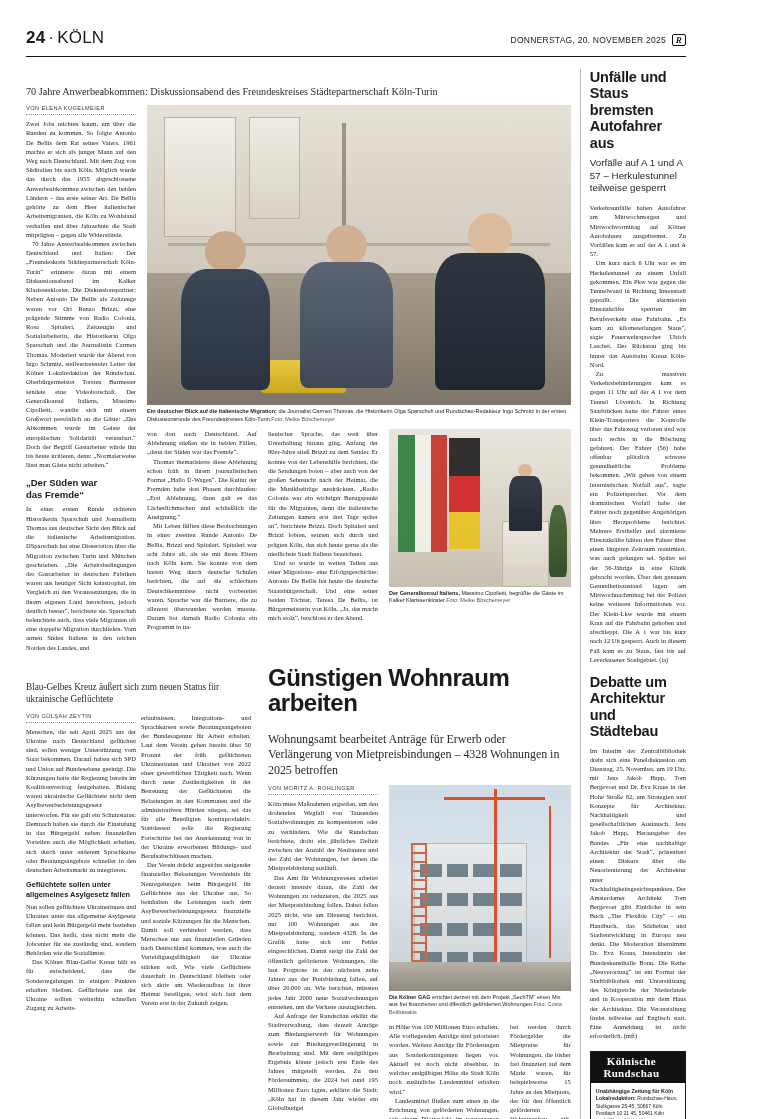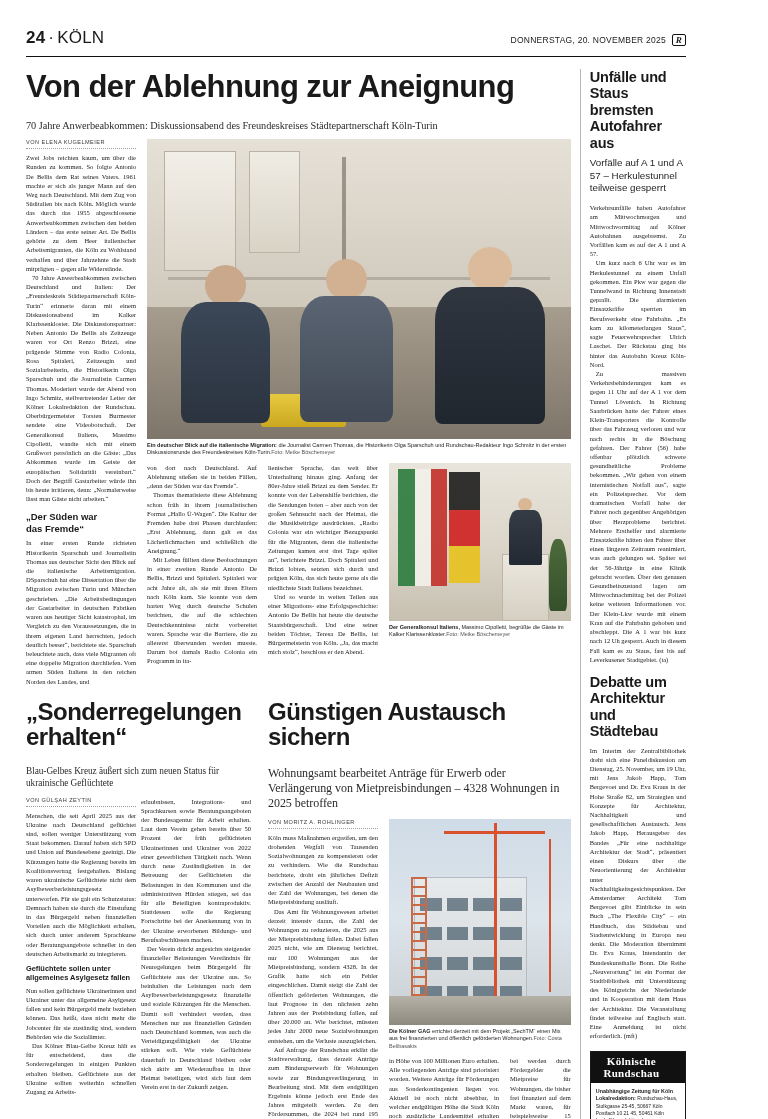--- a/index.html
+++ b/index.html
@@ -279,21 +279,20 @@
       <span class="logo-mark">R</span>
     </div>
   </div>
   <div class="rule-top"></div>
 
   <div class="content">
 
     <div class="main-zone">
 
       <div>
-        <h1 class="hl-xl">Von der Ablehnung zur Aneignung</h1>
         <div class="deck">70 Jahre Anwerbeabkommen: Diskussionsabend des Freundeskreises Städtepartnerschaft Köln-Turin</div>
 
         <div style="display:flex; gap:11px;">
 
           <div style="width:110px;">
             <div class="byline">VON ELENA KUGELMEIER</div>
             <p class="body">Zwei Jobs reichten kaum, um über die Runden zu kommen. So folgte Antonio De Bellis dem Rat seines Vaters. 1961 machte er sich als junger Mann auf den Weg nach Deutschland. Mit dem Zug von Süditalien bis nach Köln. Möglich wurde das durch das 1955 abgeschlossene Anwerbeabkommen zwischen den beiden Ländern – das erste seiner Art. De Bellis gehörte zu dem Heer italienischer Arbeitsmigranten, die Köln zu Wohlstand verhalfen und über Jahrzehnte die Stadt mitprägten – gegen alle Widerstände.</p>
             <p class="body">70 Jahre Anwerbeabkommen zwischen Deutschland und Italien: Der „Freundeskreis Städtepartnerschaft Köln-Turin“ erinnerte daran mit einem Diskussionsabend im Kalker Klarissenkloster. Die Diskussionspartner: Neben Antonio De Bellis als Zeitzeuge waren vor Ort Renzo Brizzi, eine prägende Stimme von Radio Colonia, Rosa Spitaleri, Zeitzeugin und Sozialarbeiterin, die Historikerin Olga Sparschuh und die Journalistin Carmen Thomas. Moderiert wurde der Abend von Ingo Schmitz, stellvertretender Leiter der Kölner Lokalredaktion der Rundschau. Oberbürgermeister Torsten Burmester sendete eine Videobotschaft. Der Generalkonsul Italiens, Massimo Cipolletti, wandte sich mit einem Grußwort persönlich an die Gäste: „Das Abkommen wurde im Geiste der europäischen Solidarität vereinbart.“ Doch der Begriff Gastarbeiter würde ihn bis heute irritieren, denn: „Normalerweise lässt man Gäste nicht arbeiten.“</p>
             <div class="sub-head" style="white-space:pre-line; font-size:9.5px; margin-top:8px;">„Der Süden war
 das Fremde“</div>
@@ -352,40 +351,39 @@
                 </div>
               </div>
             </div>
           </div>
         </div>
       </div>
 
       <div style="display:flex; gap:11px; margin-top:14px;">
 
         <div style="width:231px;">
-          <h2 class="hl-mid" style="white-space:pre-line;">„Sonderregelungen erhalten“</h2>
           <div class="deck" style="font-size:9.3px;">Blau-Gelbes Kreuz äußert sich zum neuen Status für ukrainische Geflüchtete</div>
           <div style="display:flex; gap:5px;">
             <div style="width:110px;">
               <div class="byline">VON GÜLŞAH ZEYTIN</div>
               <p class="body">Menschen, die seit April 2025 aus der Ukraine nach Deutschland geflüchtet sind, sollen weniger Unterstützung vom Staat bekommen. Darauf haben sich SPD und Union auf Bundesebene geeinigt. Die Kürzungen hatte die Regierung bereits im Koalitionsvertrag festgehalten. Bislang waren ukrainische Geflüchtete nicht dem Asylbewerberleistungsgesetz unterworfen. Für sie galt ein Schutzstatus: Demnach haben sie durch die Einstufung in das Bürgergeld neben finanziellen Vorteilen auch die Möglichkeit erhalten, sich durch unter anderem Sprachkurse oder Beratungsangebote schneller in den deutschen Arbeitsmarkt zu integrieren.</p>
               <div class="sub-head" style="white-space:pre-line;">Geflüchtete sollen unter
 allgemeines Asylgesetz fallen</div>
               <p class="body">Nun sollen geflüchtete Ukrainerinnen und Ukrainer unter das allgemeine Asylgesetz fallen und kein Bürgergeld mehr beziehen können. Das heißt, dass nicht mehr die Jobcenter für sie zuständig sind, sondern Behörden wie die Sozialämter.</p>
               <p class="body">Das Kölner Blau-Gelbe Kreuz hält es für entscheidend, dass die Sonderregelungen in einigen Punkten erhalten bleiben. Geflüchtete aus der Ukraine sollten weiterhin schnellen Zugang zu Arbeits-</p>
             </div>
             <div style="width:110px;">
               <p class="body">erlaubnissen, Integrations- und Sprachkursen sowie Beratungsangeboten der Bundesagentur für Arbeit erhalten. Laut dem Verein gehen bereits über 50 Prozent der früh geflüchteten Ukrainerinnen und Ukrainer von 2022 einer gewerblichen Tätigkeit nach. Wenn durch neue Zuständigkeiten in der Betreuung der Geflüchteten die Belastungen in den Kommunen und die administrativen Hürden stiegen, sei das für alle Beteiligten kontraproduktiv. Stattdessen solle die Regierung Fortschritte bei der Anerkennung von in der Ukraine erworbenen Bildungs- und Berufsabschlüssen machen.</p>
               <p class="body">Der Verein drückt angesichts steigender finanzieller Belastungen Verständnis für Neuregelungen beim Bürgergeld für Geflüchtete aus der Ukraine aus. So beinhalten die Leistungen nach dem Asylbewerberleistungsgesetz finanzielle und soziale Kürzungen für die Menschen. Damit soll verhindert werden, dass Menschen nur aus finanziellen Gründen nach Deutschland kommen, was auch die Verteidigungsfähigkeit der Ukraine stärken soll. Wie viele Geflüchtete dauerhaft in Deutschland bleiben oder sich aktiv am Wiederaufbau in ihrer Heimat beteiligen, wird sich laut dem Verein erst in der Zukunft zeigen.</p>
             </div>
           </div>
         </div>
 
         <div style="flex:1;">
-          <h2 class="hl-mid">Günstigen Austausch sichern</h2>
+          <h2 class="hl-mid">Günstigen Wohnraum arbeiten</h2>
           <div class="deck" style="font-size:12px;">Wohnungsamt bearbeitet Anträge für Erwerb oder Verlängerung von Mietpreisbindungen – 4328 Wohnungen in 2025 betroffen</div>
           <div style="display:flex; gap:11px;">
             <div style="width:110px;">
               <div class="byline">VON MORITZ A. ROHLINGER</div>
               <p class="body">Köln muss Maßnahmen ergreifen, um den drohenden Wegfall von Tausenden Sozialwohnungen zu kompensieren oder zu verhindern. Wie die Rundschau berichtete, droht ein jährliches Defizit zwischen der Anzahl der Neubauten und der Zahl der Wohnungen, bei denen die Mietpreisbindung ausläuft.</p>
               <p class="body">Das Amt für Wohnungswesen arbeitet derzeit intensiv daran, die Zahl der Wohnungen zu reduzieren, die 2025 aus der Mietpreisbindung fallen. Dabei fallen 2025 nicht, wie am Dienstag berichtet, nur 100 Wohnungen aus der Mietpreisbindung, sondern 4328. In der Grafik hatte sich ein Fehler eingeschlichen. Damit steigt die Zahl der öffentlich geförderten Wohnungen, die laut Prognose in den nächsten zehn Jahren aus der Preisbindung fallen, auf über 20.000 an. Wie berichtet, müssten jedes Jahr 2000 neue Sozialwohnungen entstehen, um die Verluste auszugleichen.</p>
               <p class="body">Auf Anfrage der Rundschau erklärt die Stadtverwaltung, dass derzeit Anträge zum Bindungserwerb für Wohnungen sowie zur Bindungsverlängerung in Bearbeitung sind. Mit dem endgültigen Ergebnis könne jedoch erst Ende des Jahres mitgeteilt werden. Zu den Fördersummen, die 2024 bei rund 195 Millionen Euro lagen, erklärte die Stadt: „Köln hat in diesem Jahr wieder ein Globalbudget</p>
             </div>
             <div style="flex:1;">
               <div class="photo ph3">

